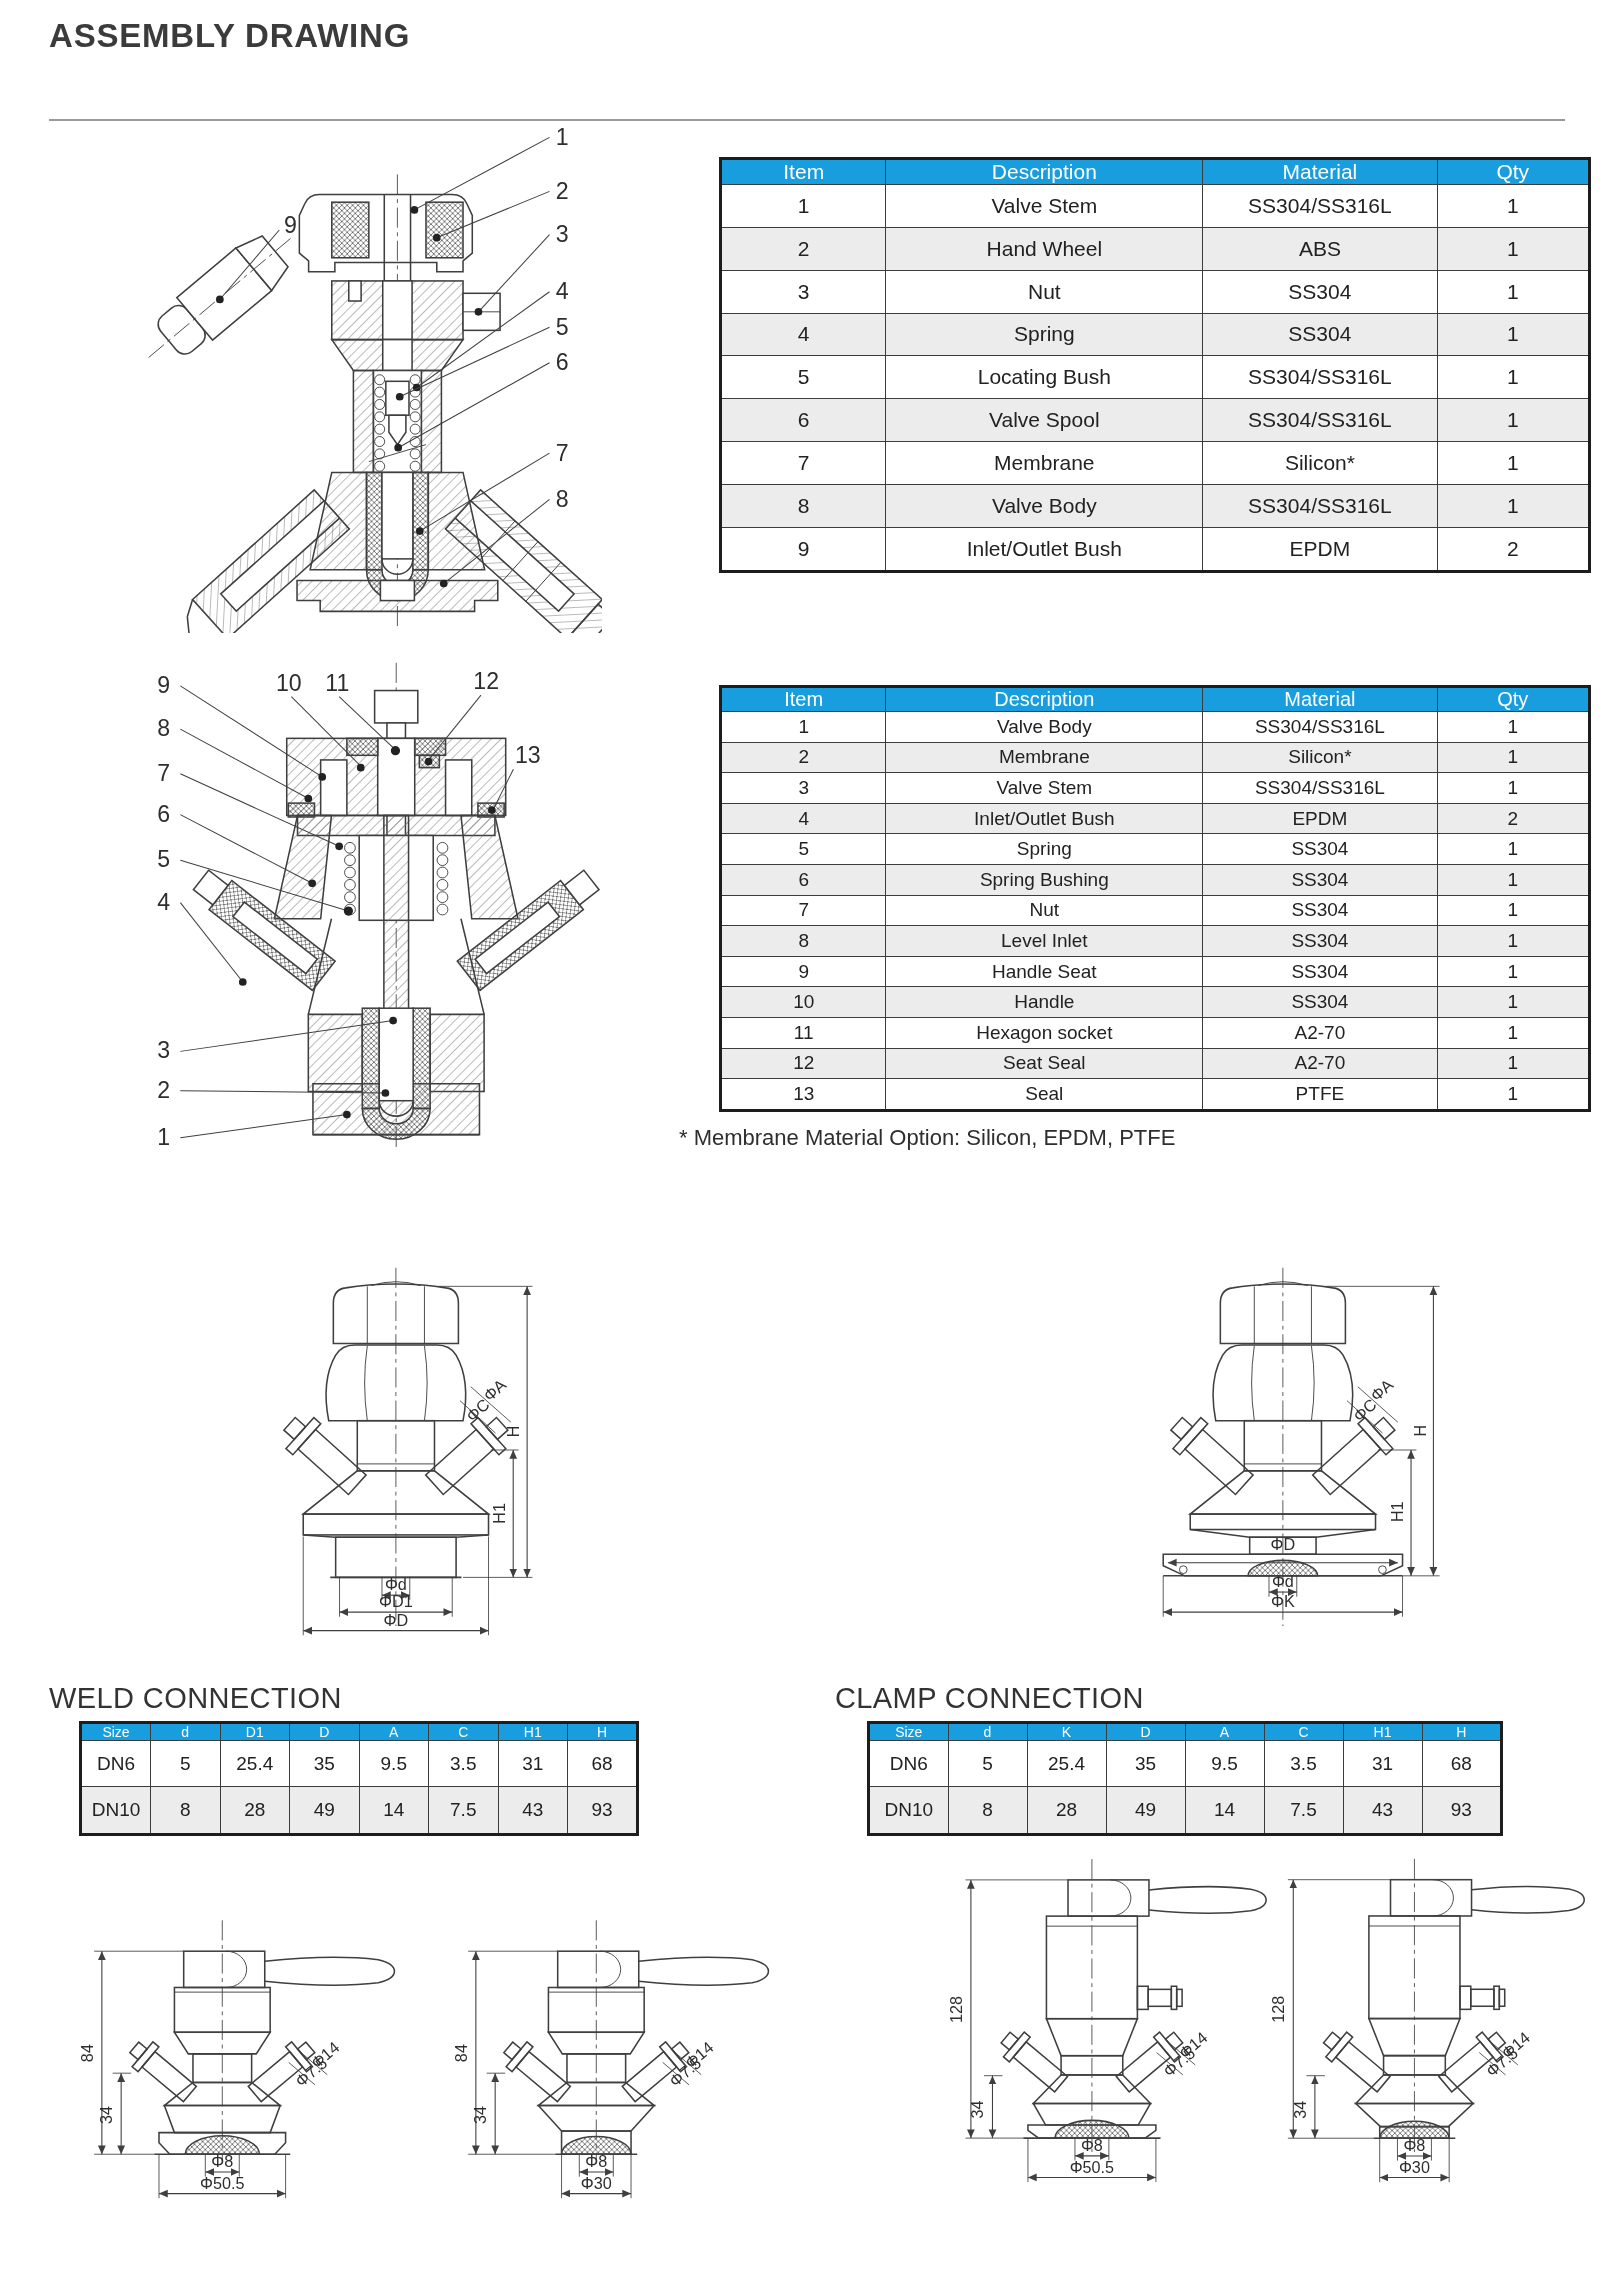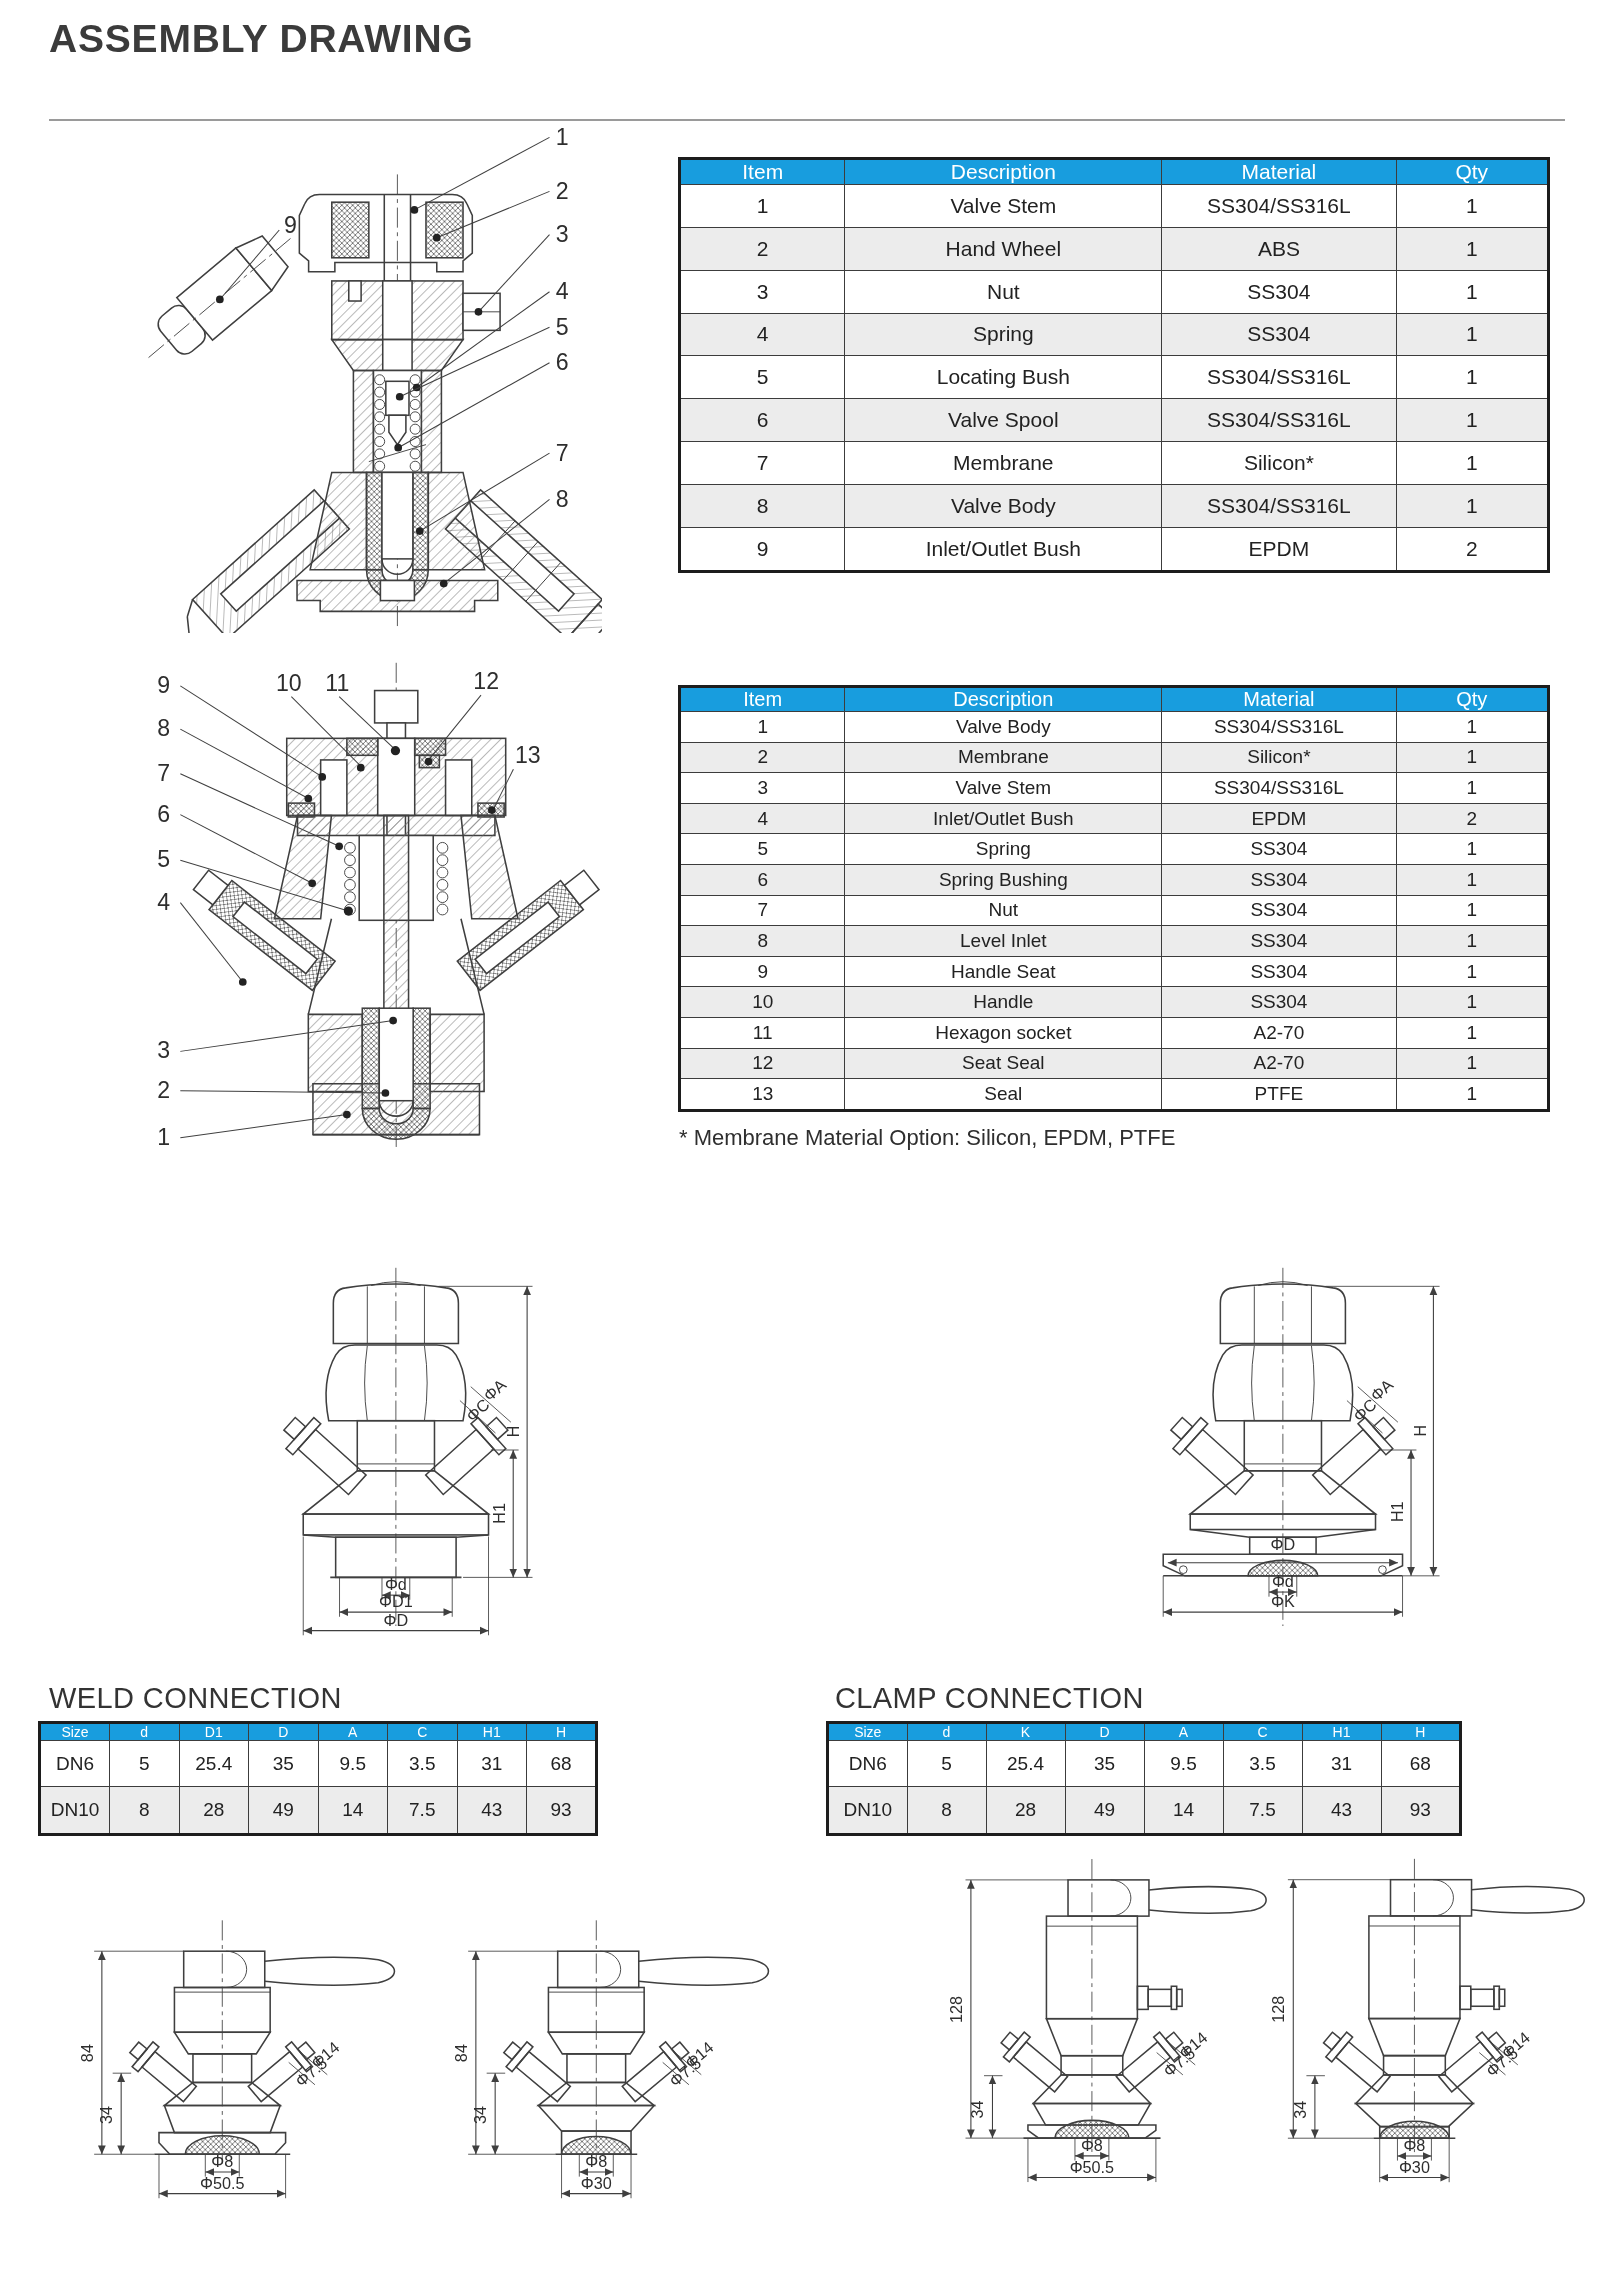--- a/index.html
+++ b/index.html
@@ -2,29 +2,29 @@
 <html style="font-size:12.3px"><head>
 <meta charset="utf-8">
 <style>
   html,body{margin:0;padding:0;}
   body{
     width:1613px;height:2295px;position:relative;background:#ffffff;
     font-family:"Liberation Sans","DejaVu Sans",sans-serif;color:#333;
     overflow:hidden;
   }
   .abs{position:absolute;}
-  #page-title{left:49px;top:17px;font-size:39px;font-weight:600;letter-spacing:0.8px;color:#3b3b3b;}
+  #page-title{left:49px;top:17px;font-size:33px;font-weight:600;letter-spacing:0.8px;color:#3b3b3b;}
   #title-rule{left:49px;top:119px;width:1516px;height:2.3px;background:#9a9a9a;}
 
   
   .ptable{border-collapse:collapse;table-layout:fixed;position:absolute;background:#fff;}
   .ptable th{background:#189dde;color:#fff;font-weight:400;border:1.5px solid #3c3c3c;padding:0;text-align:center;}
   .ptable td{border:1.5px solid #3c3c3c;padding:0;text-align:center;color:#222;background:#fff;}
   .ptable tbody tr:nth-child(even) td{background:#ececec;}
-  .ptable{border:2.3px solid #1d1d1d;outline:0.8px solid #1d1d1d;}
+  .ptable{border:2.3px solid #1d1d1d;outline:0.8px solid #1d1d1d;margin-left:41px;}
   #parts-table-1{left:679px;top:158px;width:870px;height:414px;font-size:21px;}
   #parts-table-1 th{font-size:21px;}
   #parts-table-2{left:679px;top:686px;width:870px;height:425px;font-size:19px;}
   #parts-table-2 th{font-size:20px;}
   .dim-table{font-size:19px;}
   .dim-table th{font-size:14px;}
   #weld-table{left:39px;top:1722px;width:558px;height:113px;}
   #clamp-table{left:827px;top:1722px;width:634px;height:113px;}
 
   #membrane-note{left:679px;top:1125px;font-size:22px;color:#2e2e2e;}

